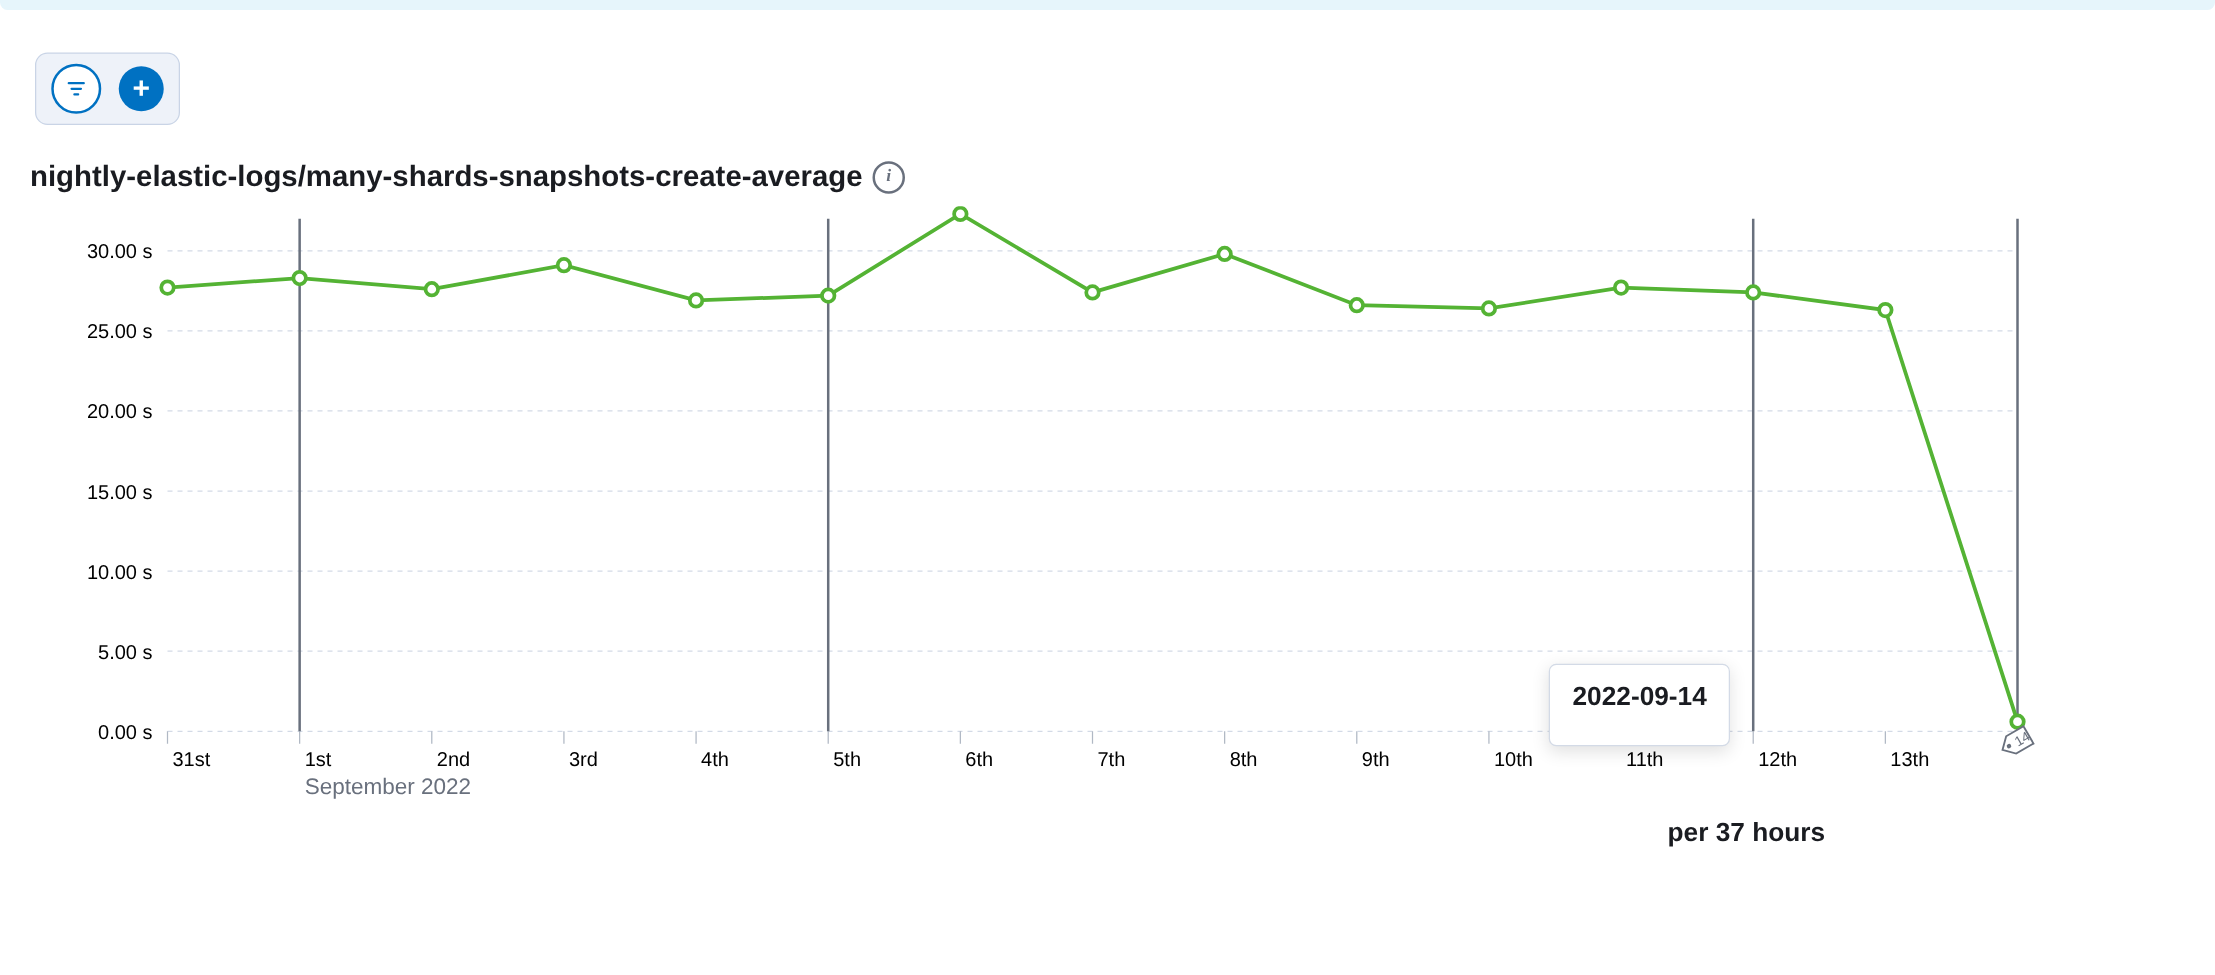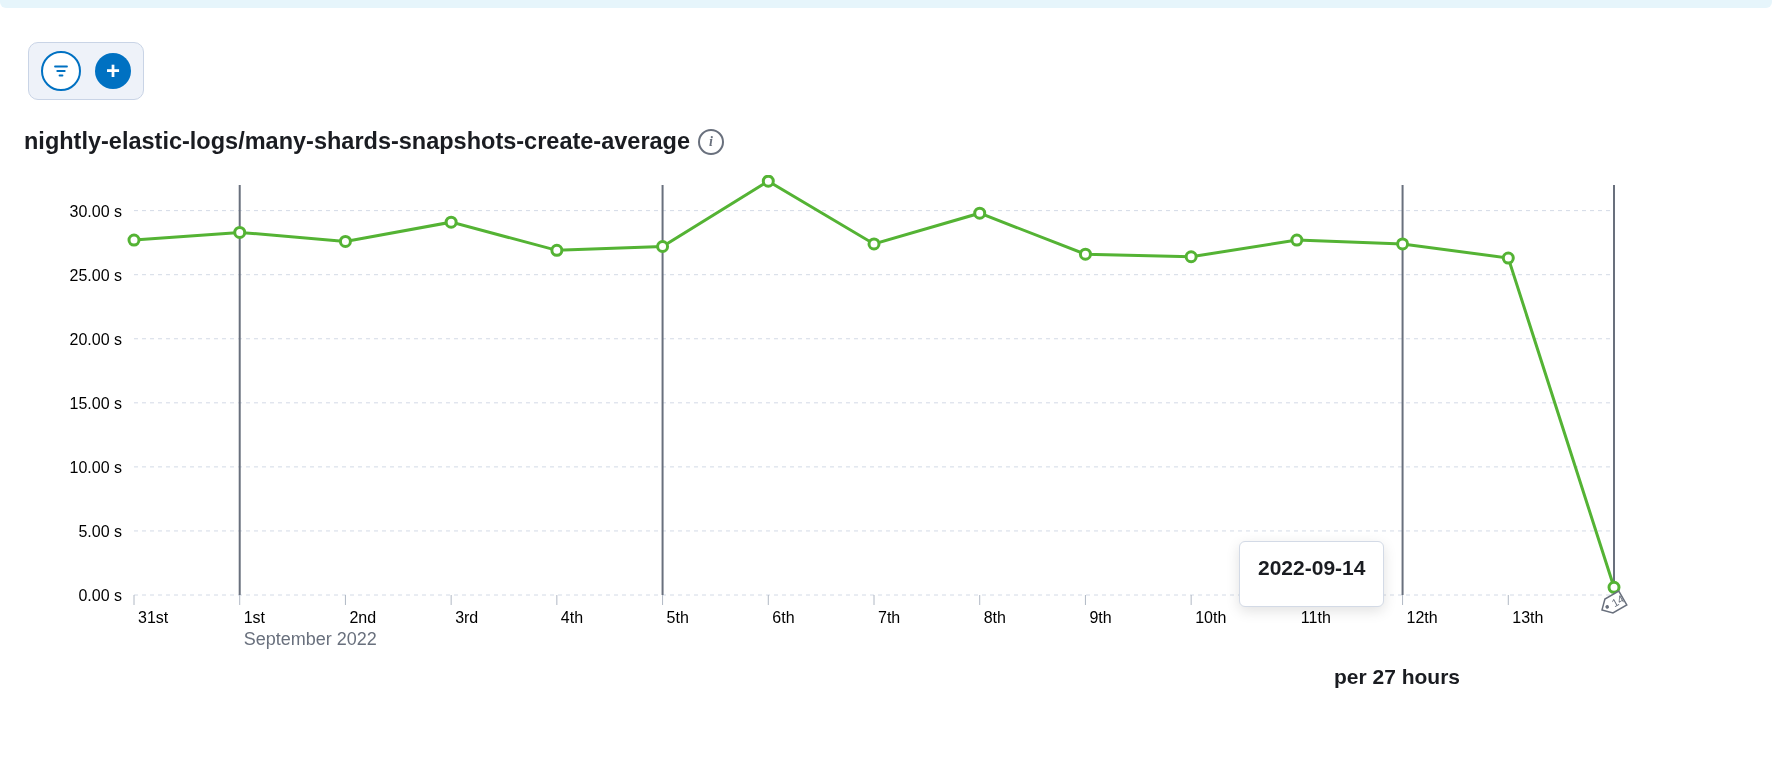--- a/index.html
+++ b/index.html
@@ -45,21 +45,21 @@
     background: #0071c2;
     color: #fff;
     border: none;
     font-size: 24px;
     line-height: 1;
     font-weight: 600;
   }
   .chart-title-row {
     display: flex;
     align-items: center;
-    margin: 28px 0 20px 24px;
+    margin: 28px 0 10px 24px;
     font-size: 23.5px;
     font-weight: 700;
     color: #1a1c21;
   }
   .info-badge {
     margin-left: 8px;
     width: 22px;
     height: 22px;
     border: 2px solid #69707d;
     border-radius: 50%;
@@ -243,17 +243,17 @@
         <path d="M0 8 L8 0 L24 0 L24 16 L8 16 Z" class="tag-icon"></path>
         <circle cx="6" cy="8" r="1.8" fill="#69707d"></circle>
         <text x="12" y="12" font-size="11" fill="#69707d">14</text>
       </g>
     </svg>
 
   <div class="tooltip" id="tooltip" style="left:1215px; top:366px;">
     <div class="tt-title">2022-09-14</div>
   </div>
 
-  <div class="per-label" style="left:1310px; top:490px;">per 27 hours</div>
+  <div class="per-label" style="left:1310px; top:490px;">per 37 hours</div>
 </div>
 
 
 
 
 </body></html>

